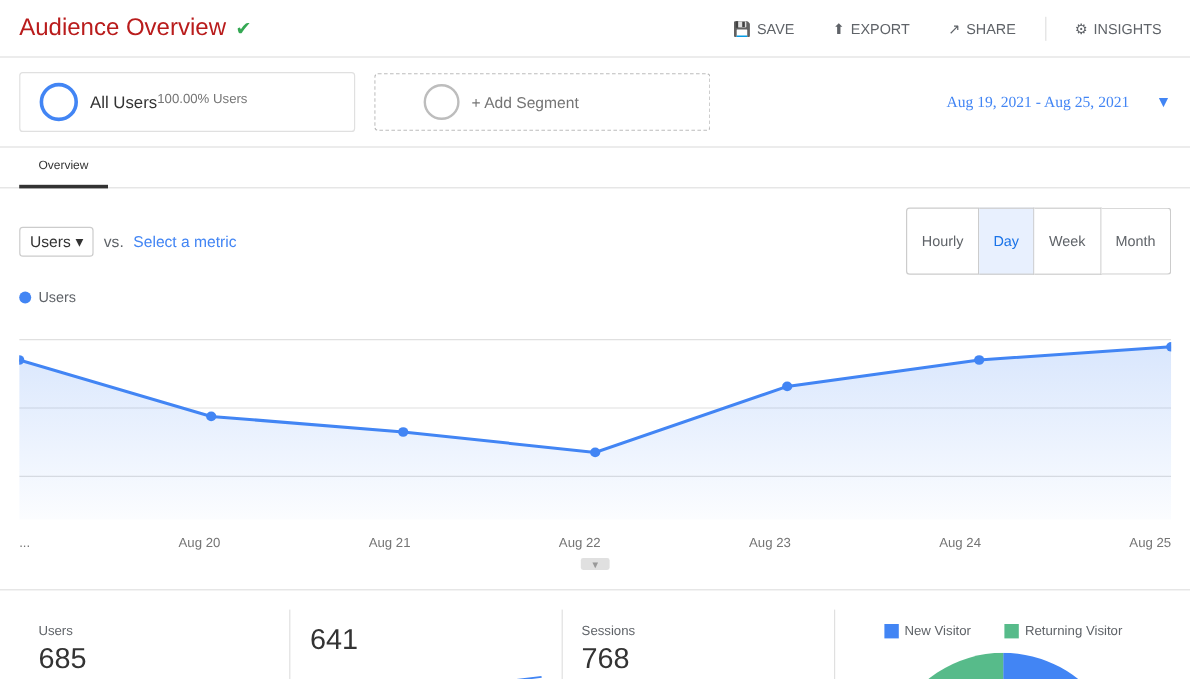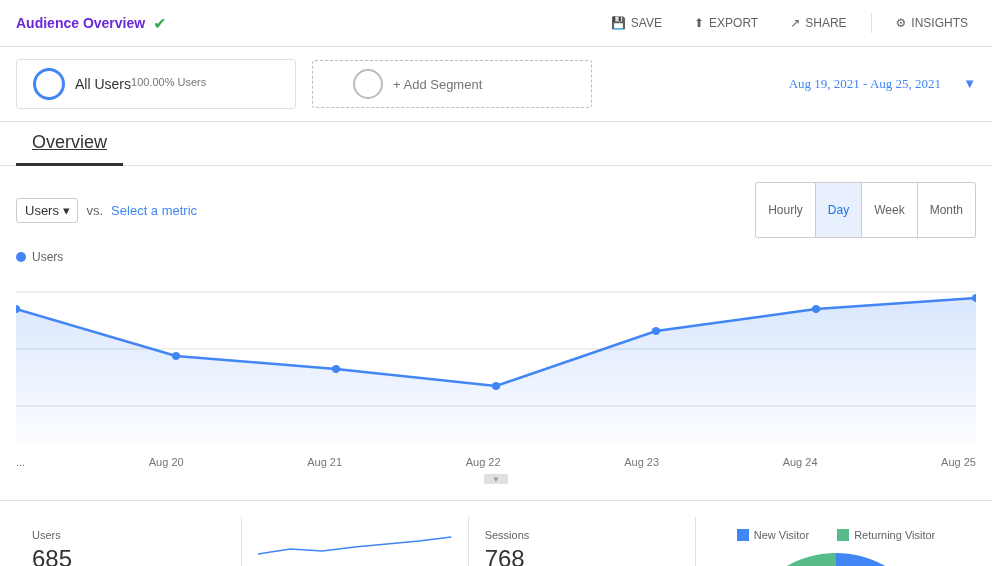--- a/index.html
+++ b/index.html
@@ -3,21 +3,21 @@
   <meta charset="utf-8">
   <style>
     * { box-sizing: border-box; margin: 0; padding: 0; }
     body { font-family: Arial, sans-serif; background: #fff; color: #333; font-size: 13px; width: 992px; }
 
     .header {
       display: flex; align-items: center; justify-content: space-between;
       padding: 12px 16px; border-bottom: 1px solid #e0e0e0;
     }
     .header-left { display: flex; align-items: center; gap: 8px; }
-    .header-title { font-size: 14px; font-weight: 700; color: #6d28d9; }
+    .header-title { font-size: 20px; font-weight: 400; color: #b91c1c; }
     .verified-icon { color: #34a853; font-size: 16px; }
     .header-actions { display: flex; align-items: center; gap: 16px; }
     .action-btn {
       display: flex; align-items: center; gap: 5px; color: #5f6368;
       font-size: 12px; cursor: pointer; background: none; border: none;
       padding: 4px 8px; border-radius: 3px;
     }
     .action-divider { width: 1px; height: 20px; background: #e0e0e0; }
 
     .segment-bar {
@@ -48,24 +48,23 @@
     .date-range {
       margin-left: auto; display: flex; align-items: center; gap: 22px;
       color: #333; font-size: 13px; cursor: pointer; font-family: Liberation Serif, serif;
     }
     .date-range span { color: #4285f4; }
 
     .tab-bar {
       padding: 0 16px; border-bottom: 1px solid #e0e0e0;
     }
     .tab {
-      display: inline-block; padding: 10px 16px; font-size: 18px;
+      display: inline-block; padding: 10px 16px; font-size: 10px;
       color: #5f6368; cursor: pointer; border-bottom: 3px solid transparent;
       margin-bottom: -1px;
-      text-decoration: underline;
     }
     .tab.active { color: #333; border-bottom: 3px solid #333; font-weight: 500; }
 
     .chart-section { padding: 16px; border-bottom: 1px solid #e0e0e0; }
     .chart-controls {
       display: flex; align-items: center; justify-content: space-between; margin-bottom: 12px;
     }
     .metric-selector { display: flex; align-items: center; gap: 8px; }
     .metric-dropdown {
       display: flex; align-items: center; gap: 4px; border: 1px solid #ccc;
@@ -247,20 +246,21 @@
 
     <div class="stat-card">
       <div class="stat-label">Users</div>
       <div class="stat-value">685</div>
       <svg class="mini-chart" viewBox="0 0 150 30" preserveAspectRatio="none">
         <polyline points="0,25 25,20 50,22 75,18 100,15 125,12 150,8" fill="none" stroke="#4285f4" stroke-width="1.5"></polyline>
       </svg>
     </div>
 
     <div class="stat-card">
+      <div class="stat-value">641</div>
       <svg class="mini-chart" viewBox="0 0 150 30" preserveAspectRatio="none">
         <polyline points="0,25 25,20 50,22 75,18 100,15 125,12 150,8" fill="none" stroke="#4285f4" stroke-width="1.5"></polyline>
       </svg>
     </div>
 
     <div class="stat-card">
       <div class="stat-label">Sessions</div>
       <div class="stat-value">768</div>
       <svg class="mini-chart" viewBox="0 0 150 30" preserveAspectRatio="none">
         <polyline points="0,25 25,20 50,22 75,18 100,15 125,12 150,8" fill="none" stroke="#4285f4" stroke-width="1.5"></polyline>

